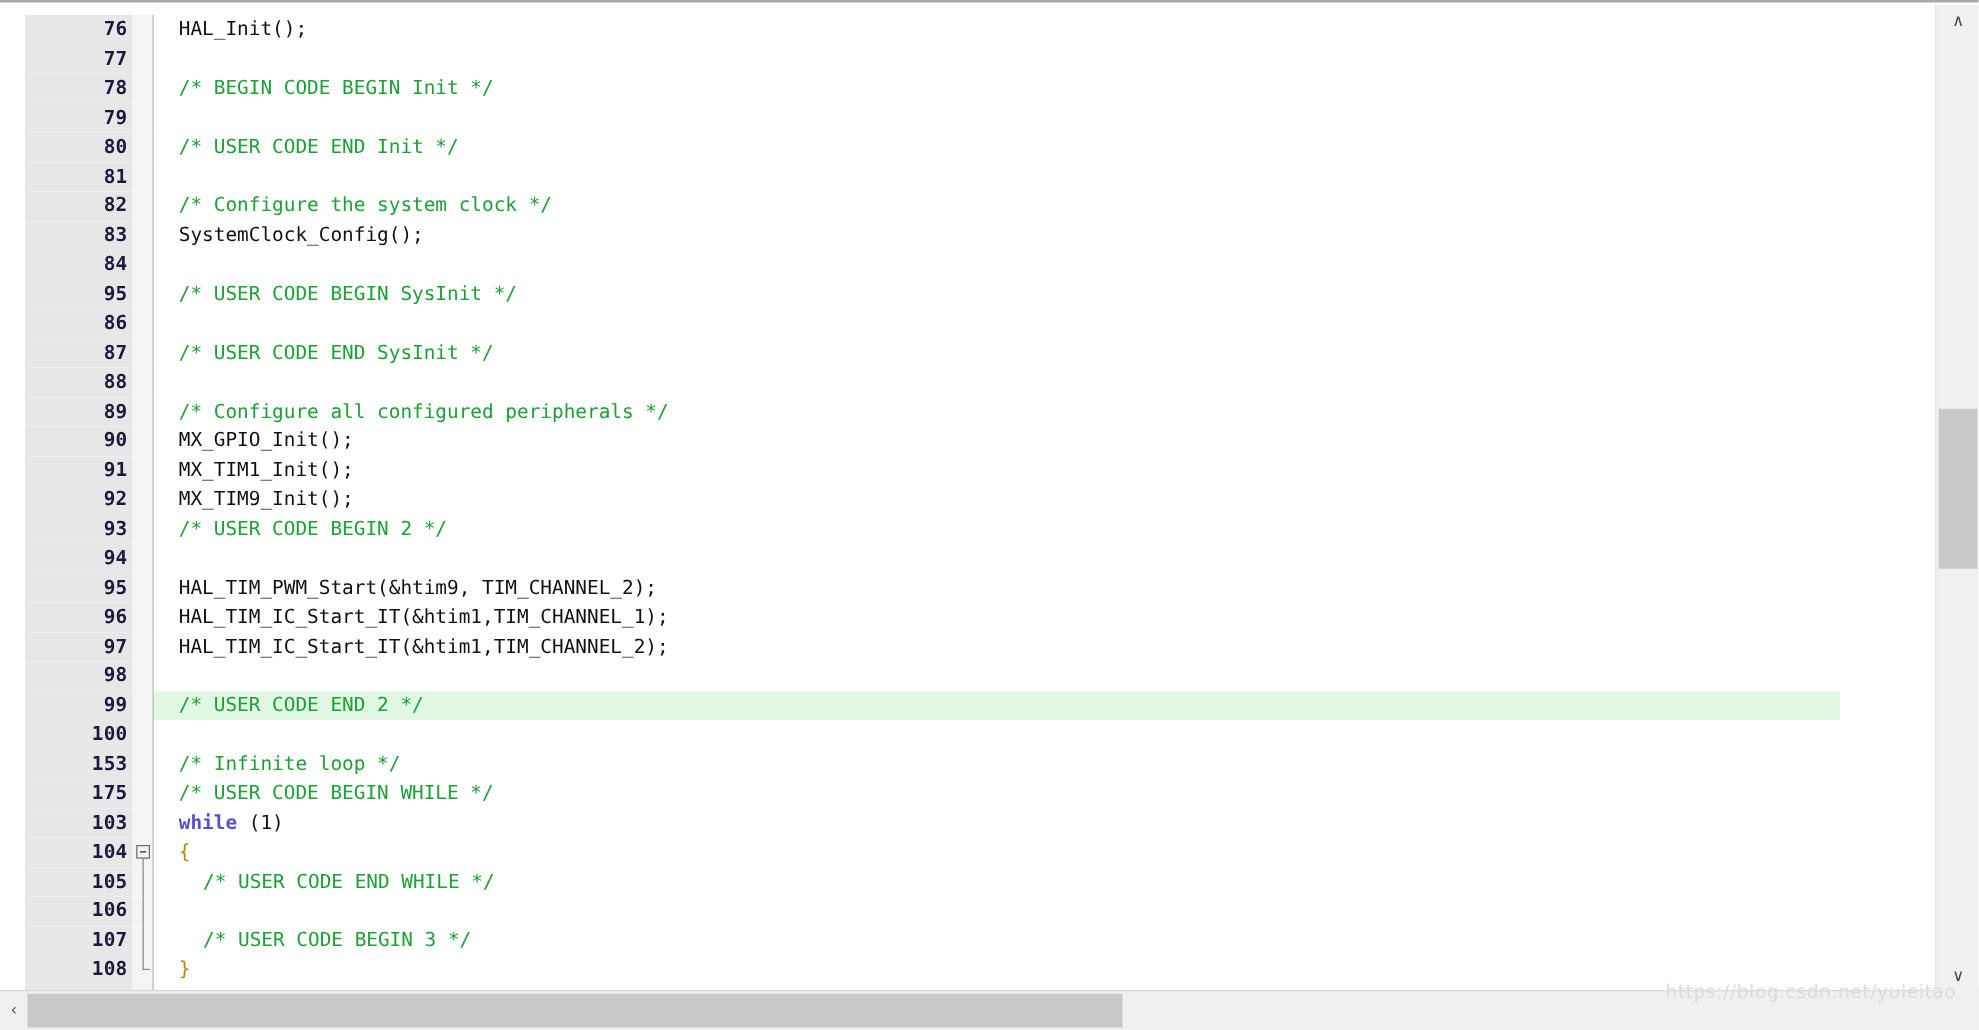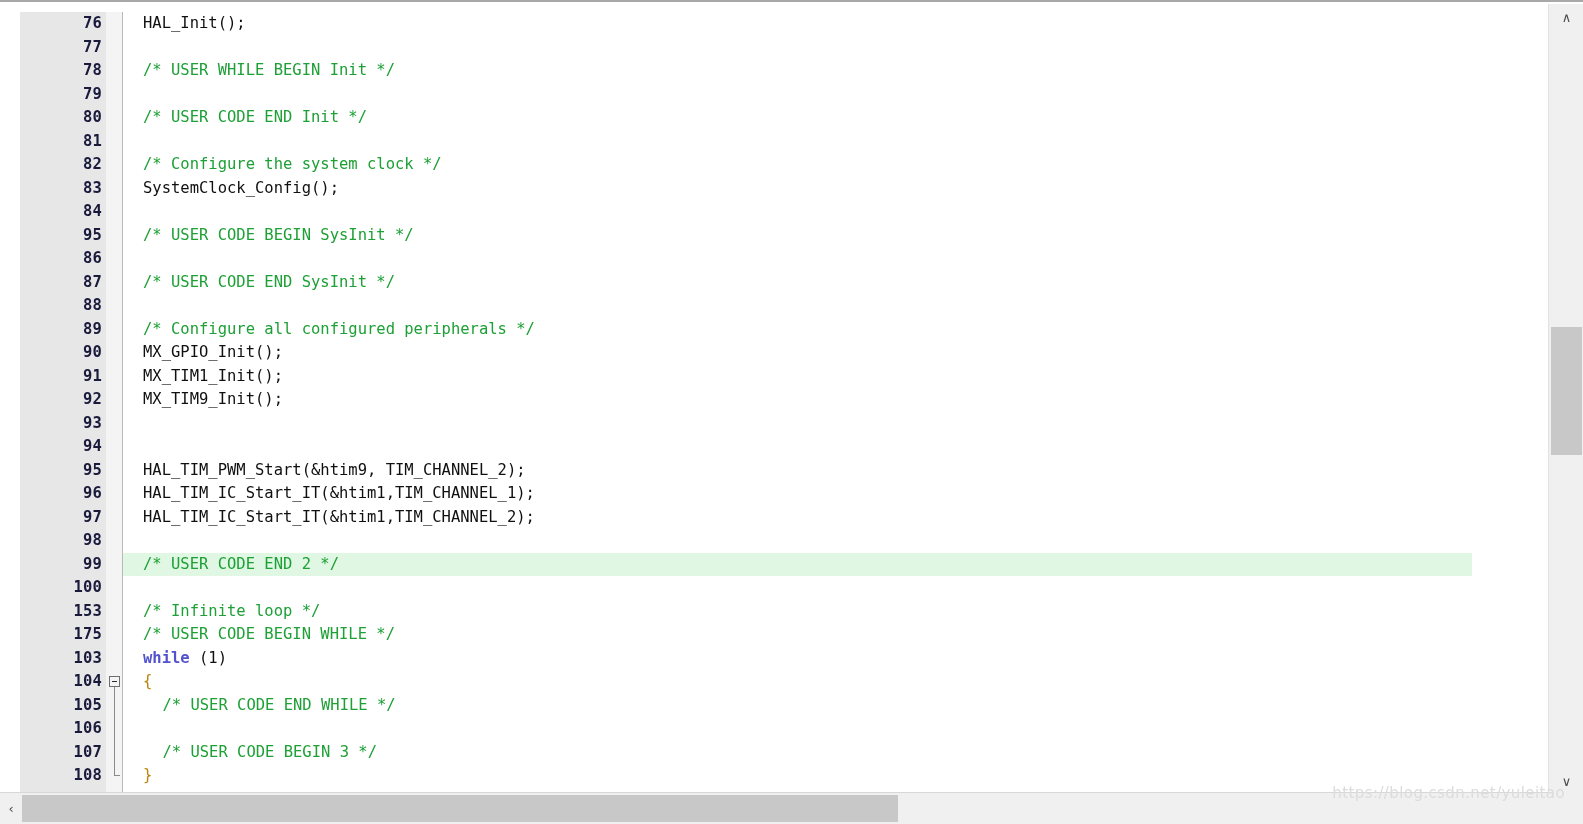--- a/index.html
+++ b/index.html
@@ -227,36 +227,36 @@
   }
 </style>
 </head>
 <body>
 
 <div id="editor-window">
 
   <div id="code-area">
       <div class="code-row"><div class="gutter-num">76</div><div class="gutter-fold"></div><div class="code-text" style="padding-left: 20px;"><span class="tok-plain">HAL_Init();</span></div></div>
       <div class="code-row"><div class="gutter-num">77</div><div class="gutter-fold"></div><div class="code-text" style="padding-left: 20px;"></div></div>
-      <div class="code-row"><div class="gutter-num">78</div><div class="gutter-fold"></div><div class="code-text" style="padding-left: 20px;"><span class="tok-comment">/* USER WHILE BEGIN Init */</span></div></div>
+      <div class="code-row"><div class="gutter-num">78</div><div class="gutter-fold"></div><div class="code-text" style="padding-left: 20px;"><span class="tok-comment">/* BEGIN CODE BEGIN Init */</span></div></div>
       <div class="code-row"><div class="gutter-num">79</div><div class="gutter-fold"></div><div class="code-text" style="padding-left: 20px;"></div></div>
       <div class="code-row"><div class="gutter-num">80</div><div class="gutter-fold"></div><div class="code-text" style="padding-left: 20px;"><span class="tok-comment">/* USER CODE END Init */</span></div></div>
       <div class="code-row"><div class="gutter-num">81</div><div class="gutter-fold"></div><div class="code-text" style="padding-left: 20px;"></div></div>
       <div class="code-row"><div class="gutter-num">82</div><div class="gutter-fold"></div><div class="code-text" style="padding-left: 20px;"><span class="tok-comment">/* Configure the system clock */</span></div></div>
       <div class="code-row"><div class="gutter-num">83</div><div class="gutter-fold"></div><div class="code-text" style="padding-left: 20px;"><span class="tok-plain">SystemClock_Config();</span></div></div>
       <div class="code-row"><div class="gutter-num">84</div><div class="gutter-fold"></div><div class="code-text" style="padding-left: 20px;"></div></div>
       <div class="code-row"><div class="gutter-num">95</div><div class="gutter-fold"></div><div class="code-text" style="padding-left: 20px;"><span class="tok-comment">/* USER CODE BEGIN SysInit */</span></div></div>
       <div class="code-row"><div class="gutter-num">86</div><div class="gutter-fold"></div><div class="code-text" style="padding-left: 20px;"></div></div>
       <div class="code-row"><div class="gutter-num">87</div><div class="gutter-fold"></div><div class="code-text" style="padding-left: 20px;"><span class="tok-comment">/* USER CODE END SysInit */</span></div></div>
       <div class="code-row"><div class="gutter-num">88</div><div class="gutter-fold"></div><div class="code-text" style="padding-left: 20px;"></div></div>
       <div class="code-row"><div class="gutter-num">89</div><div class="gutter-fold"></div><div class="code-text" style="padding-left: 20px;"><span class="tok-comment">/* Configure all configured peripherals */</span></div></div>
       <div class="code-row"><div class="gutter-num">90</div><div class="gutter-fold"></div><div class="code-text" style="padding-left: 20px;"><span class="tok-plain">MX_GPIO_Init();</span></div></div>
       <div class="code-row"><div class="gutter-num">91</div><div class="gutter-fold"></div><div class="code-text" style="padding-left: 20px;"><span class="tok-plain">MX_TIM1_Init();</span></div></div>
       <div class="code-row"><div class="gutter-num">92</div><div class="gutter-fold"></div><div class="code-text" style="padding-left: 20px;"><span class="tok-plain">MX_TIM9_Init();</span></div></div>
-      <div class="code-row"><div class="gutter-num">93</div><div class="gutter-fold"></div></div>
+      <div class="code-row"><div class="gutter-num">93</div><div class="gutter-fold"></div><div class="code-text" style="padding-left: 20px;"><span class="tok-comment">/* USER CODE BEGIN 2 */</span></div></div>
       <div class="code-row"><div class="gutter-num">94</div><div class="gutter-fold"></div><div class="code-text" style="padding-left: 20px;"></div></div>
       <div class="code-row"><div class="gutter-num">95</div><div class="gutter-fold"></div><div class="code-text" style="padding-left: 20px;"><span class="tok-plain">HAL_TIM_PWM_Start(&amp;htim9, TIM_CHANNEL_2);</span></div></div>
       <div class="code-row"><div class="gutter-num">96</div><div class="gutter-fold"></div><div class="code-text" style="padding-left: 20px;"><span class="tok-plain">HAL_TIM_IC_Start_IT(&amp;htim1,TIM_CHANNEL_1);</span></div></div>
       <div class="code-row"><div class="gutter-num">97</div><div class="gutter-fold"></div><div class="code-text" style="padding-left: 20px;"><span class="tok-plain">HAL_TIM_IC_Start_IT(&amp;htim1,TIM_CHANNEL_2);</span></div></div>
       <div class="code-row"><div class="gutter-num">98</div><div class="gutter-fold"></div><div class="code-text" style="padding-left: 20px;"></div></div>
       <div class="code-row row-highlight"><div class="gutter-num">99</div><div class="gutter-fold"></div><div class="code-text" style="padding-left: 20px;"><span class="tok-comment">/* USER CODE END 2 */</span></div></div>
       <div class="code-row"><div class="gutter-num">100</div><div class="gutter-fold"></div><div class="code-text" style="padding-left: 20px;"></div></div>
       <div class="code-row"><div class="gutter-num">153</div><div class="gutter-fold"></div><div class="code-text" style="padding-left: 20px;"><span class="tok-comment">/* Infinite loop */</span></div></div>
       <div class="code-row"><div class="gutter-num">175</div><div class="gutter-fold"></div><div class="code-text" style="padding-left: 20px;"><span class="tok-comment">/* USER CODE BEGIN WHILE */</span></div></div>
       <div class="code-row"><div class="gutter-num">103</div><div class="gutter-fold"></div><div class="code-text" style="padding-left: 20px;"><span class="tok-keyword">while</span><span class="tok-plain"> (1)</span></div></div>

